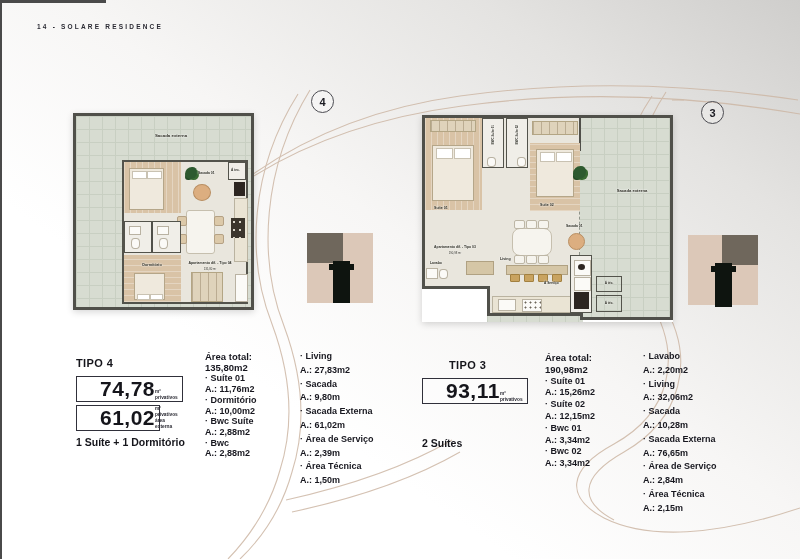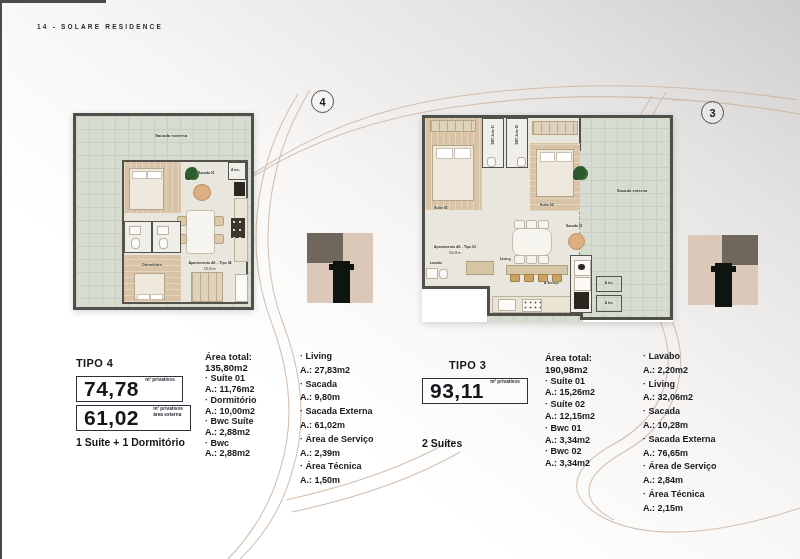--- a/index.html
+++ b/index.html
@@ -59,21 +59,21 @@
   .dash{width:0;border-left:1.6px dashed #8f948a;}
   .lbl{font-weight:700;color:#2b2b22;text-shadow:0 0 2px rgba(255,255,255,.95),0 0 2px rgba(255,255,255,.95);white-space:nowrap;}
   .lblv{writing-mode:vertical-rl;transform:rotate(180deg);}
   .ctr{text-align:center;}
   
   .mark-base{background:#dcc8b8;}
   .mark-quad{background:#6f675c;}
   .mark-col{background:#0e140f;}
   
   .tipo-title{font-size:11px;font-weight:800;letter-spacing:.4px;color:#15151b;}
-  .numbox{box-sizing:border-box;border:1.6px solid #30303a;display:flex;align-items:flex-start;justify-content:space-between;padding:0 7px;background:rgba(255,255,255,.35);}
+  .numbox{box-sizing:border-box;border:1.6px solid #30303a;display:flex;align-items:flex-end;justify-content:space-between;padding:0 23px;background:rgba(255,255,255,.35);}
   .numbox .num{font-size:21px;font-weight:800;letter-spacing:.5px;color:#15151b;}
   .numbox .unit{font-size:4.8px;font-weight:700;line-height:1.25;color:#2a2a33;text-align:left;}
   .summary{font-size:10.5px;font-weight:700;color:#15151b;}
   .speclist{font-size:9px;font-weight:700;color:#17171f;}
   .speclist .hdr{font-weight:800;font-size:9.5px;}
   .speclist .iname::before{content:"· ";}
   .lh107{line-height:10.7px;} .lh118{line-height:11.8px;} .lh138{line-height:13.8px;}
 </style>
 </head>
 <body>
@@ -260,21 +260,21 @@
     <div class="abs mark-quad" style="left:34px;top:0;width:36px;height:30px;"></div>
     <div class="abs mark-col" style="left:27px;top:28px;width:17px;height:44px;"></div>
     <div class="abs mark-col" style="left:23px;top:31px;width:25px;height:6px;"></div>
   </div>
 
   <div class="abs tipo-title" style="left:76px;top:357px;">TIPO 4</div>
   <div class="abs numbox" style="left:76px;top:376px;width:107px;height:26px;">
     <span class="num">74,78</span>
     <span class="unit">m² privativos</span>
   </div>
-  <div class="abs numbox" style="left:76px;top:405px;width:115px;height:26px;">
+  <div class="abs numbox" style="left:76px;top:405px;width:84px;height:26px;">
     <span class="num">61,02</span>
     <span class="unit">
       <span>m² privativos</span><br>
       <span>área externa</span>
     </span>
   </div>
   <div class="abs summary" style="left:76px;top:436px;">1 Suíte + 1 Dormitório</div>
 
   <div class="abs speclist lh107" style="left:205px;top:352px;width:92px;">
     <div class="hdr">Área total:</div>

